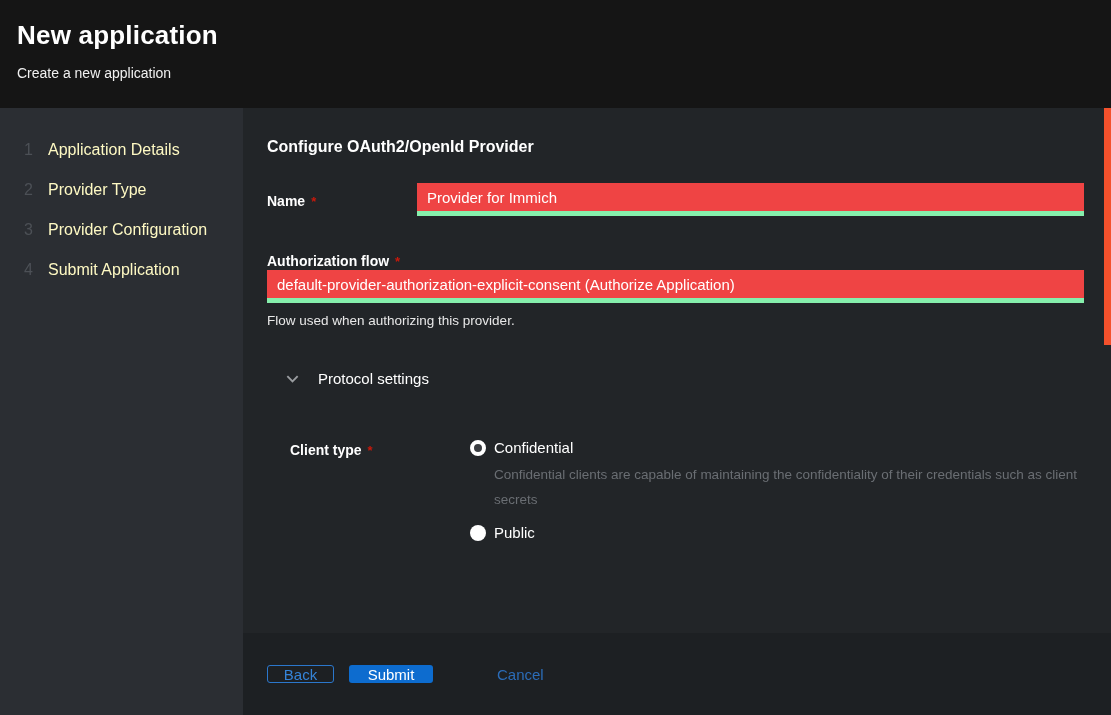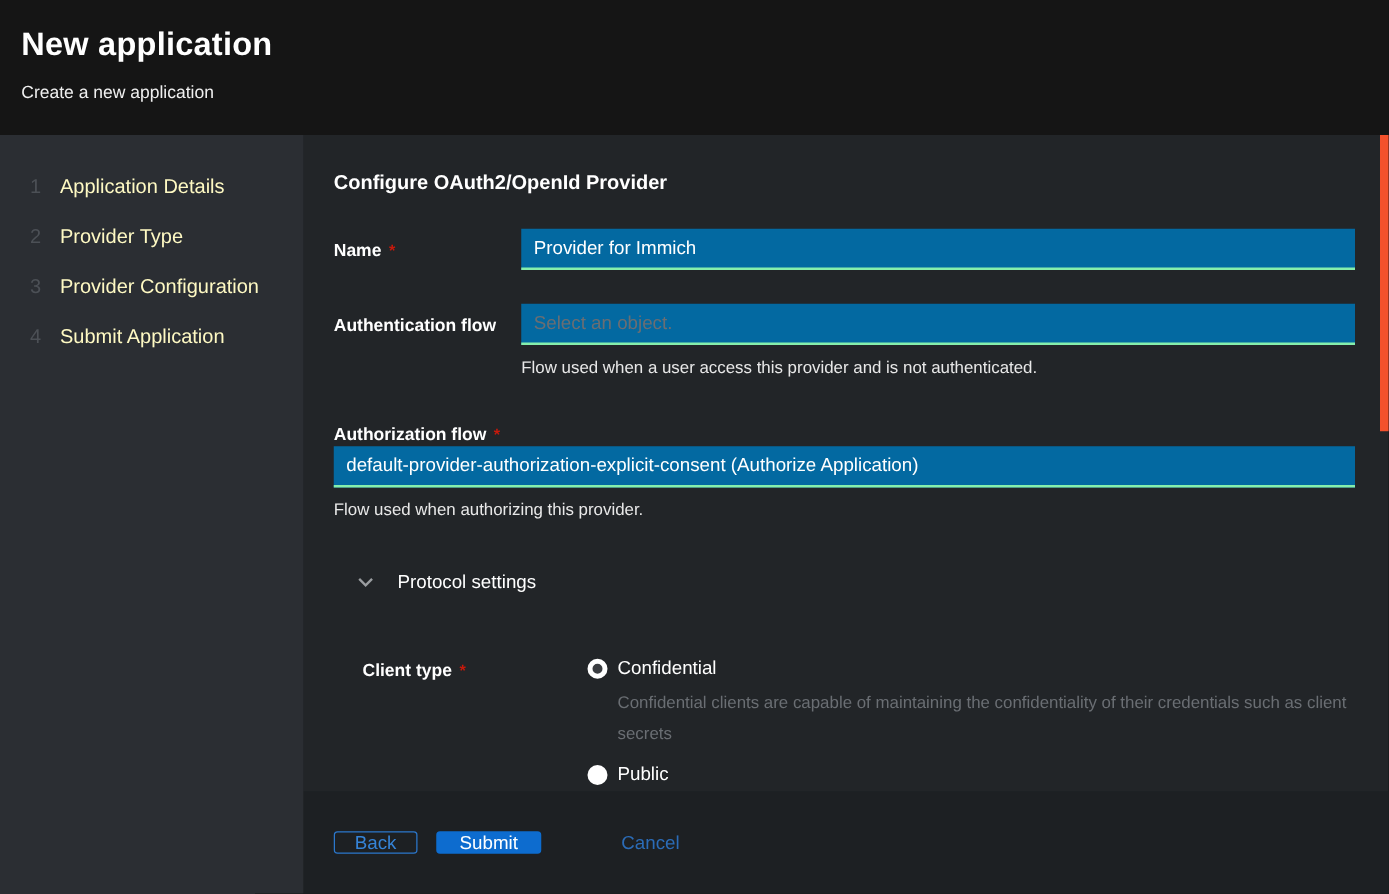--- a/index.html
+++ b/index.html
@@ -26,22 +26,22 @@
   .main { flex:1; display:flex; flex-direction:column; background:#222528; min-width:0; }
   .scrollarea { height:525px; overflow:hidden; padding:30px 27px 0 24px; }
   .heading { color:#ffffff; font-size:16px; font-weight:700; margin-bottom:27px; }
 
   .form-row { display:flex; margin-bottom:27px; }
   .form-row .label-col { width:150px; flex:0 0 auto; padding-top:9px; }
   .form-row .label-col label { color:#ffffff; font-size:14px; font-weight:700; }
   .req { color:#c9190b; font-size:13px; margin-left:6px; font-weight:700; }
   .control-col { flex:1; min-width:0; }
 
-  .text-input { width:100%; height:33px; background:#0369a1; border:none;
-    border-bottom:2px solid #86efac; color:#ffffff; font-size:15px; padding:0 10px;
+  .text-input { width:100%; height:33px; background:#ef4444; border:none;
+    border-bottom:5px solid #86efac; color:#ffffff; font-size:15px; padding:0 10px;
     font-family:"Liberation Sans", sans-serif; outline:none; }
   .text-input::placeholder { color:#6a6e73; opacity:1; }
   .help-text { color:#e8e8e8; font-size:13.5px; margin-top:9px; line-height:18px; }
 
   .row-authz { margin-bottom:40px;flex-direction:column; }
 
   
   .expander { display:flex; align-items:center; margin-left:18px; margin-bottom:52px; cursor:pointer; }
   .chevron { width:15px; height:15px; color:#9a9da0; display:inline-flex; }
   .expander .exp-label { color:#ffffff; font-size:15px; margin-left:18px; }
@@ -113,29 +113,20 @@
 
         <div class="form-row">
           <div class="label-col">
             <label>Name</label><span class="req">*</span>
           </div>
           <div class="control-col">
             <input class="text-input" type="text" value="Provider for Immich" style="">
           </div>
         </div>
 
-        <div class="form-row">
-          <div class="label-col">
-            <label>Authentication flow</label>
-          </div>
-          <div class="control-col">
-            <input class="text-input" type="text" placeholder="Select an object." style="">
-            <div class="help-text">Flow used when a user access this provider and is not authenticated.</div>
-          </div>
-        </div>
 
         <div class="form-row row-authz">
           <div class="label-col">
             <label>Authorization flow</label><span class="req">*</span>
           </div>
           <div class="control-col">
             <input class="text-input" type="text" value="default-provider-authorization-explicit-consent (Authorize Application)" style="">
             <div class="help-text">Flow used when authorizing this provider.</div>
           </div>
         </div>

